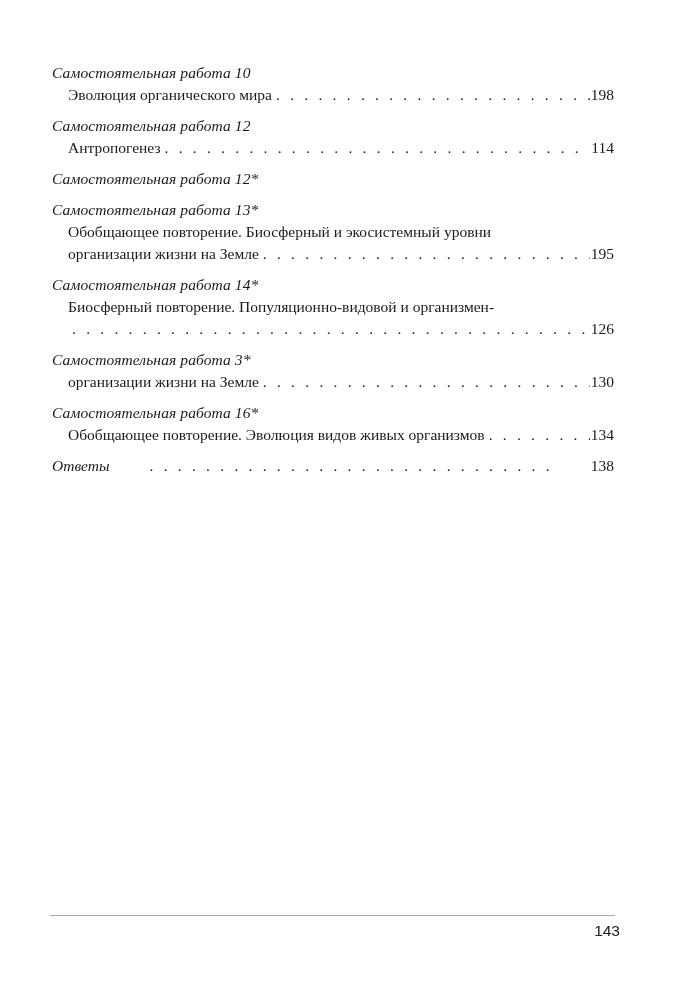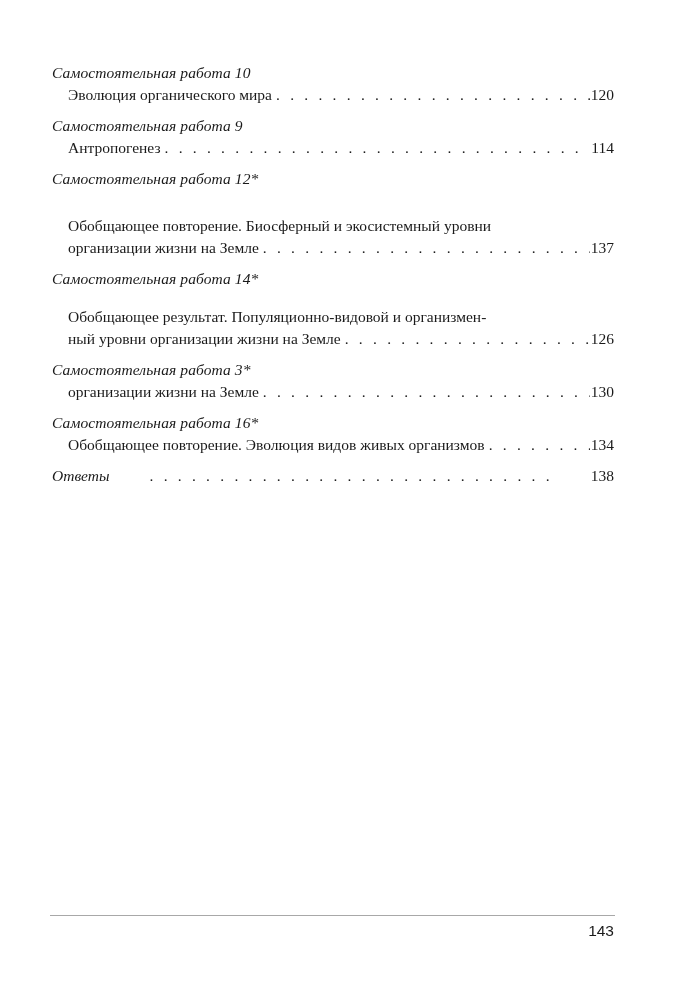--- a/index.html
+++ b/index.html
@@ -58,21 +58,20 @@
     width: 100%;
   }
 
   .entry-text {
     flex: 0 1 auto;
     white-space: pre;
   }
 
   .entry-text.wrap-full {
     flex: 1 1 auto;
-    margin-top: 16px;
   }
 
   .leader {
     flex: 1 1 auto;
     overflow: hidden;
     white-space: nowrap;
     margin: 0 1px 0 4px;
     font-size: 15.5px;
     letter-spacing: 3.2px;
     color: #1a1a1a;
@@ -125,76 +124,77 @@
   .footer-page {
     position: absolute;
     left: 0px;
     top: 921px;
     width: 614px;
     text-align: right;
     font-size: 15.5px;
     line-height: 20px;
     color: #1a1a1a;
     font-family: "Liberation Sans", sans-serif;
+    padding-left: 6px;
   }
 </style>
 </head>
 <body>
 
 <div class="page">
 
   <div class="toc">
 
     <div class="toc-block">
       <div class="work-heading">Самостоятельная работа 10</div>
       <div class="entry">
         <div class="entry-line">
           <span class="entry-text">Эволюция органического мира</span>
           <span class="leader"></span>
-          <span class="page-num">120</span>
-        </div>
-      </div>
-    </div>
-
-    <div class="toc-block">
-      <div class="work-heading">Самостоятельная работа 9</div>
+          <span class="page-num">198</span>
+        </div>
+      </div>
+    </div>
+
+    <div class="toc-block">
+      <div class="work-heading">Самостоятельная работа 12</div>
       <div class="entry">
         <div class="entry-line">
           <span class="entry-text">Антропогенез</span>
           <span class="leader"></span>
           <span class="page-num">114</span>
         </div>
       </div>
     </div>
 
     <div class="toc-block">
       <div class="work-heading">Самостоятельная работа 12*</div>
     </div>
 
     <div class="toc-block">
+      <div class="work-heading">Самостоятельная работа 13*</div>
       <div class="entry">
         <div class="entry-line cont">
           <span class="entry-text wrap-full">Обобщающее повторение. Биосферный и экосистемный уровни</span>
         </div>
         <div class="entry-line">
           <span class="entry-text">организации жизни на Земле</span>
           <span class="leader"></span>
-          <span class="page-num">137</span>
+          <span class="page-num">195</span>
         </div>
       </div>
     </div>
 
     <div class="toc-block">
       <div class="work-heading">Самостоятельная работа 14*</div>
       <div class="entry">
         <div class="entry-line cont">
-          <span class="entry-text wrap-full">Обобщающее результат. Популяционно-видовой и организмен-</span>
-        </div>
-        <div class="entry-line">
-          <span class="entry-text">ный уровни организации жизни на Земле</span>
+          <span class="entry-text wrap-full">Биосферный повторение. Популяционно-видовой и организмен-</span>
+        </div>
+        <div class="entry-line">
           <span class="leader"></span>
           <span class="page-num">126</span>
         </div>
       </div>
     </div>
 
     <div class="toc-block">
       <div class="work-heading">Самостоятельная работа 3*</div>
       <div class="entry">
         <div class="entry-line">

